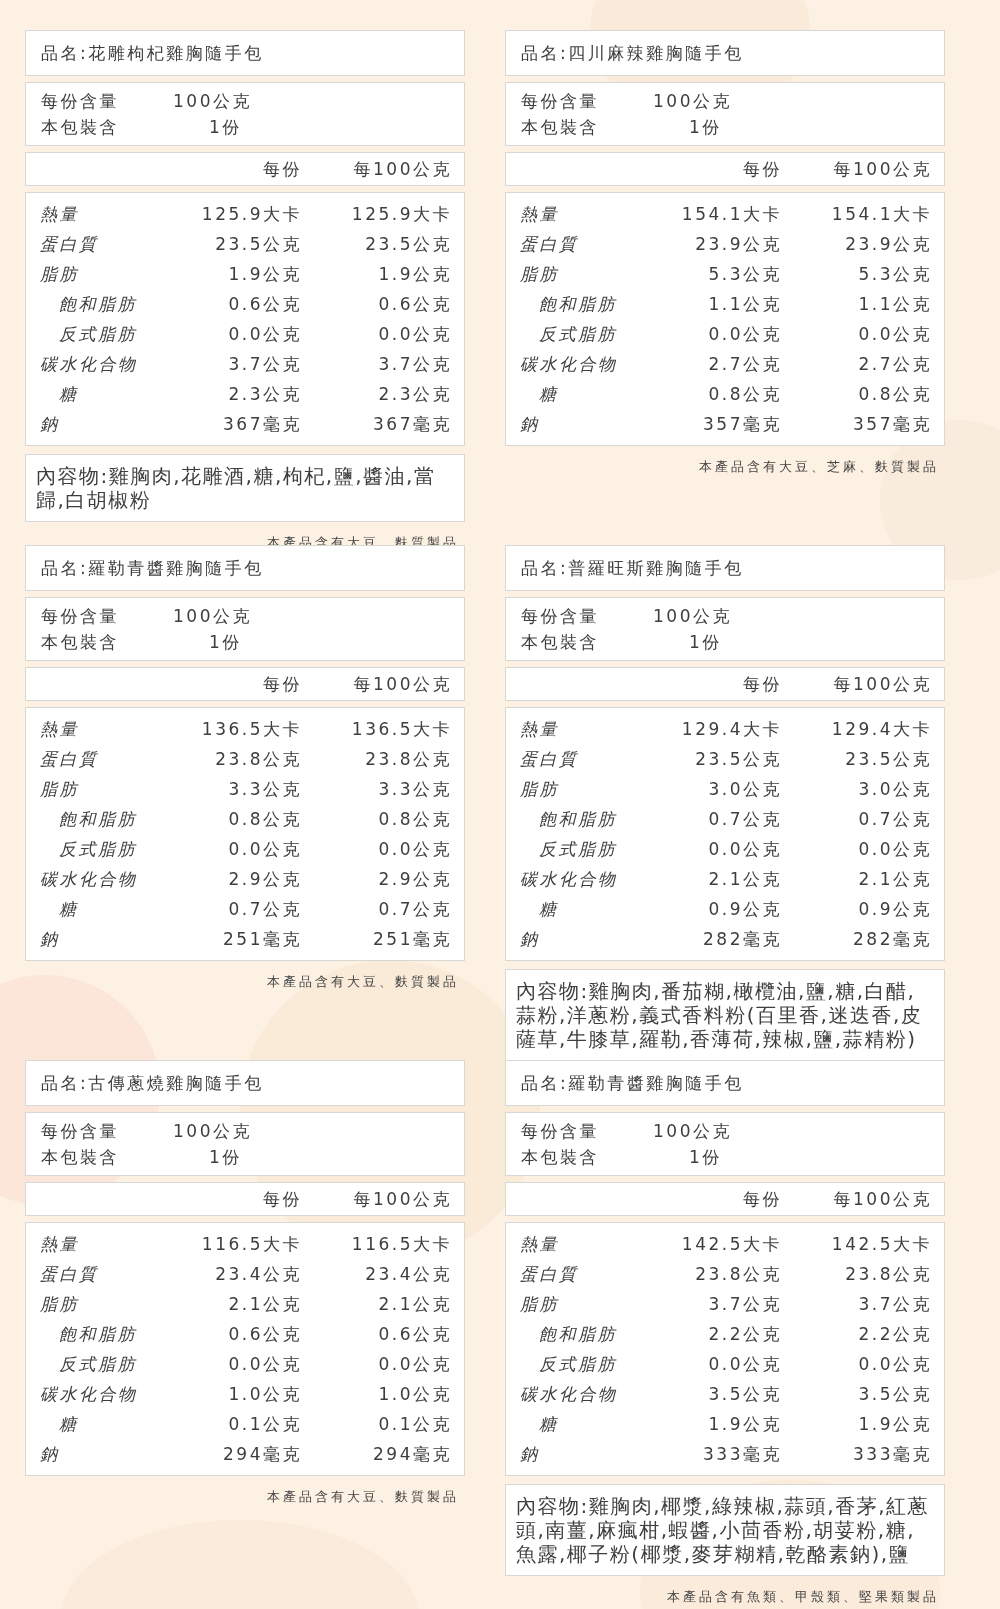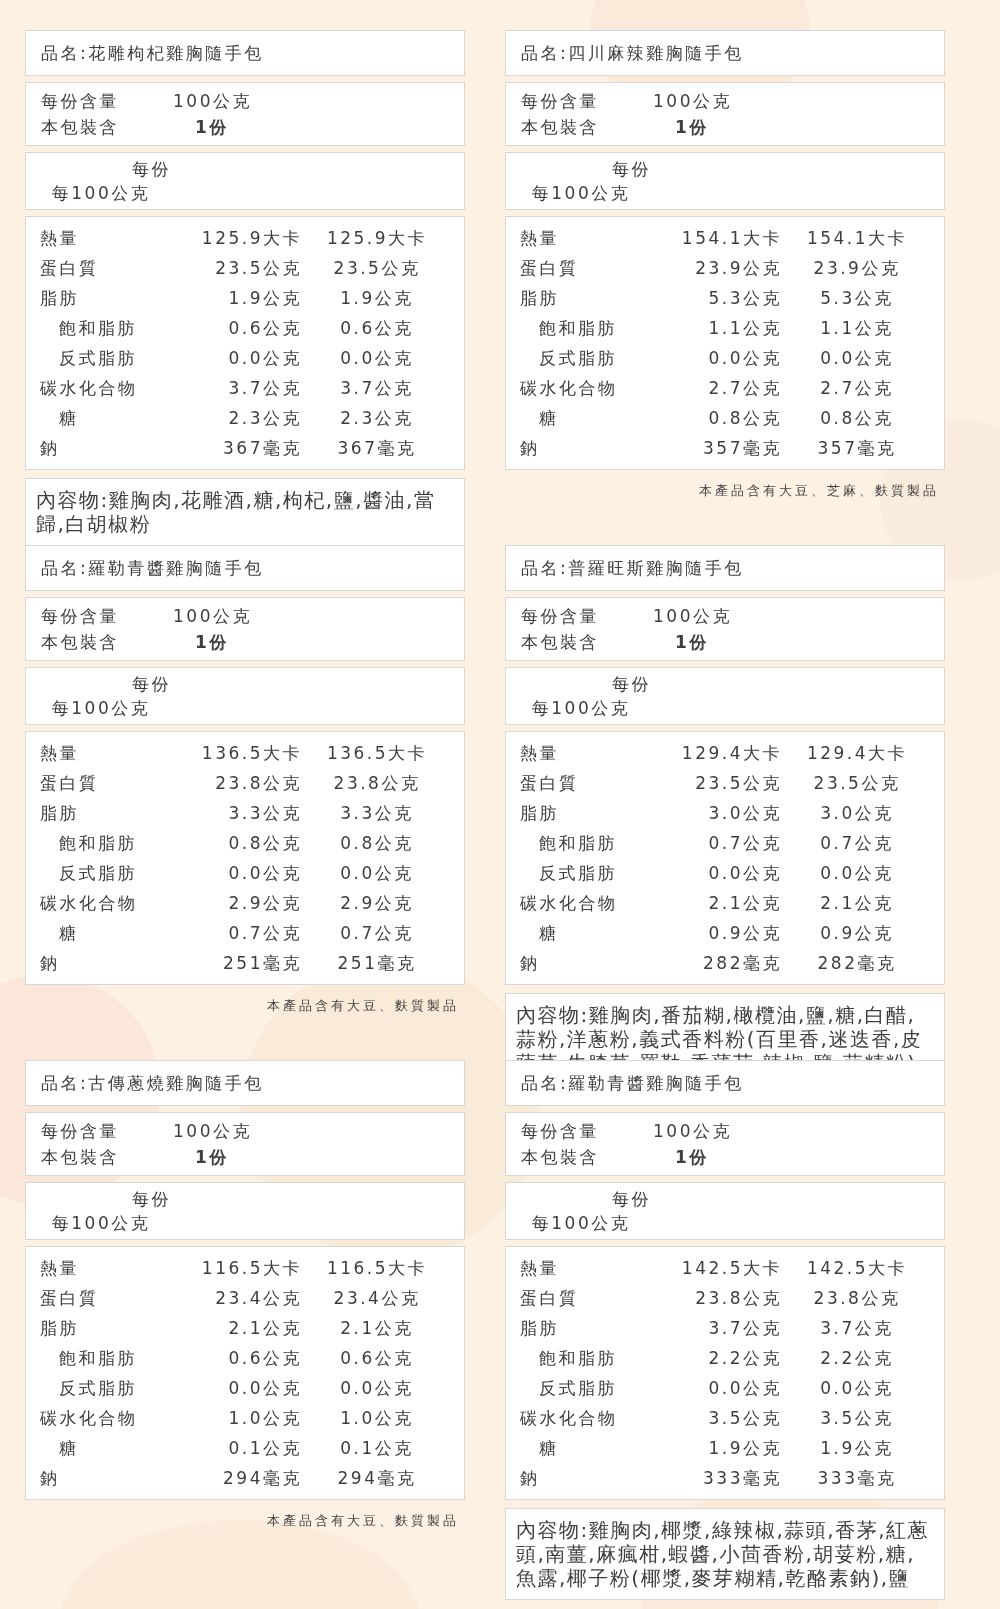--- a/index.html
+++ b/index.html
@@ -31,27 +31,27 @@
   .box {
     background:#ffffff;
     border:1px solid #d7d7d4;
     margin-bottom:6px;
     letter-spacing:2.5px;
   }
   .name-box { padding:11px 15px; font-size:17px; line-height:22px; }
   .serving-box { padding:5px 15px; font-size:17px; }
   .serv-row { line-height:26px; display:flex; }
   .serv-label { width:132px; flex:none; }
-  .serv-val2 { margin-left:22px;font-weight:bold; }
-  .header-box { display:flex; justify-content:flex-end; padding:4px 12px 4px 0; font-size:17px; line-height:24px;flex-direction:column; }
+  .serv-val2 { margin-left:36px; }
+  .header-box { display:flex; justify-content:flex-end; padding:4px 12px 4px 0; font-size:17px; line-height:24px; }
   .colw1 { width:145px; text-align:right; flex:none; }
-  .colw2 { width:150px; text-align:center; flex:none; }
+  .colw2 { width:150px; text-align:right; flex:none; }
   .values-box { padding:6px 12px 6px 0; font-size:17px; }
   .val-row { display:flex; line-height:30px; }
-  .row-label { flex:1; padding-left:14px; }
+  .row-label { flex:1; padding-left:14px;font-style:italic; }
   .row-label.indent { padding-left:33px; }
   .ingredients-box {
     margin-top:2px;
     padding:9px 10px;
     font-size:20px;
     line-height:24px;
     letter-spacing:1.5px;
   }
   .allergen {
     text-align:right;

